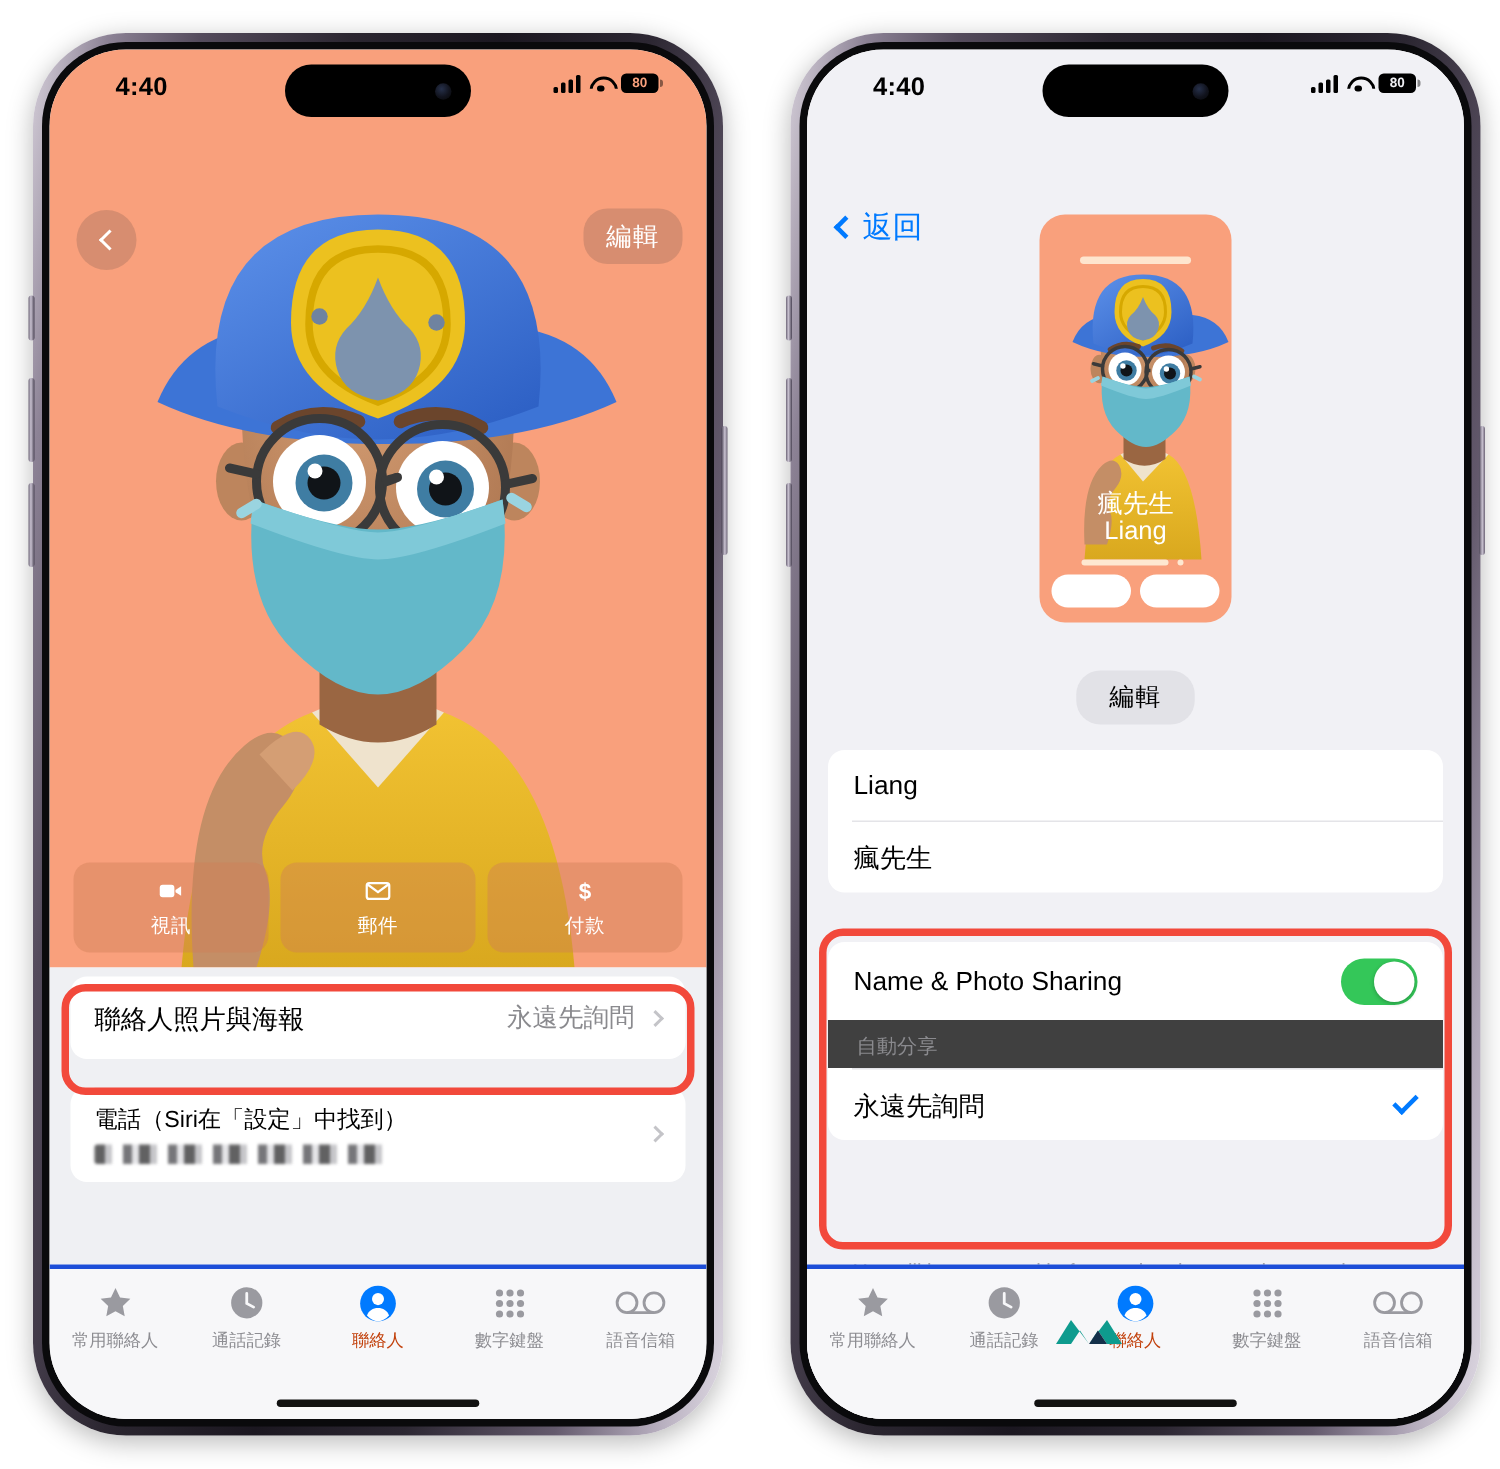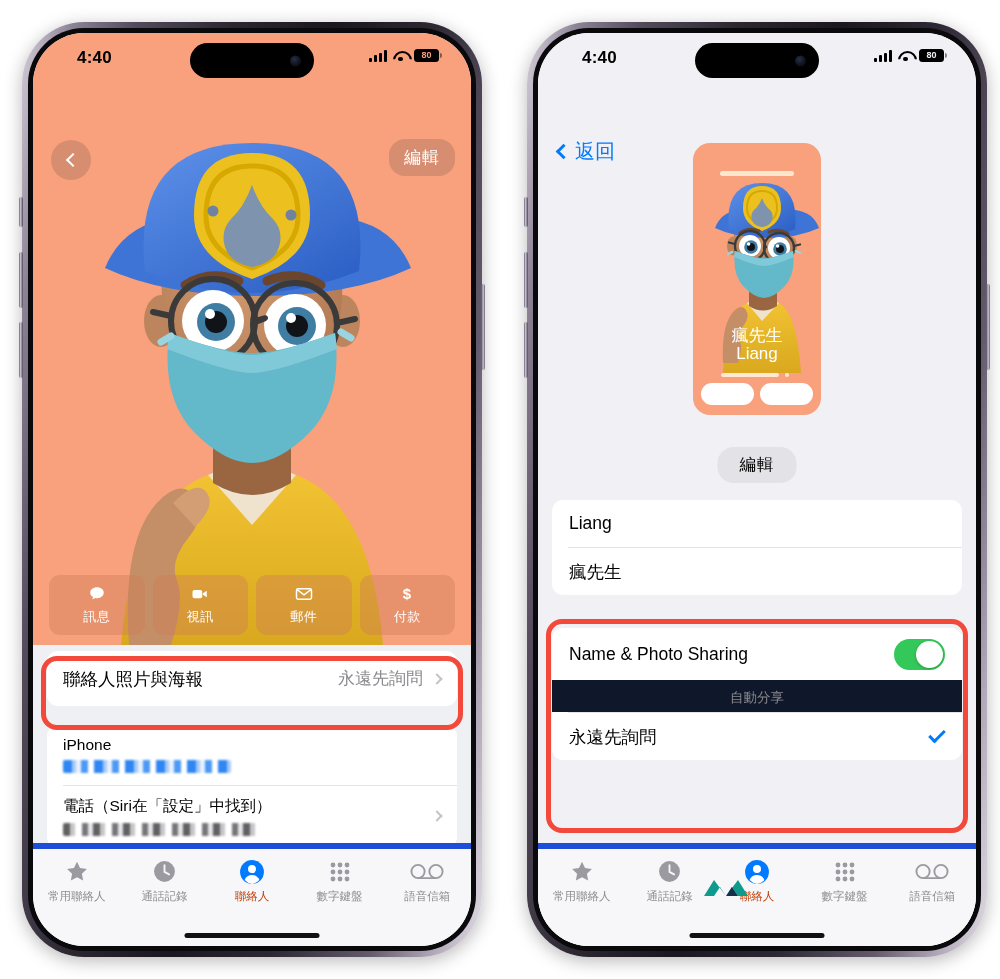--- a/index.html
+++ b/index.html
@@ -115,21 +115,21 @@
     filter: blur(1.2px); opacity:.92;
   }
   .blurred.grey {
     background: repeating-linear-gradient(90deg,#3a3a3c 0 7px,#b9b9bd 7px 12px,#ffffff 12px 19px,#555559 19px 25px,#dedee2 25px 30px);
     opacity:.8;
   }
   .divider { height:1px; background:#e4e4e8; margin-left:16px; }
 
   
   .tabbar { position:absolute; bottom:0; left:0; right:0; height:103px;
-            background:#f7f7f9; border-top:6px solid #1d4ed8; }
+            background:#f7f7f9; border-top:3px solid #1d4ed8; }
   .tabs { display:flex; padding-top:9px; }
   .tab { flex:1; display:flex; flex-direction:column; align-items:center; gap:4px; color:#8d8d92; }
   .tab.active { color:#c2410c; }
   .tab .tlbl { font-size:11.5px; }
   .tab .ticon { height:27px; display:flex; align-items:center; justify-content:center; }
 
   
   #phone-right { left:527px; top:22px; width:460px; height:935px; }
   .r-screen-bg { position:absolute; inset:0; background:#f1f1f5; }
   .back-link { position:absolute; top:105px; left:20px; display:flex; align-items:center; gap:6px;
@@ -153,21 +153,21 @@
   .edit-btn {
     position:absolute; top:414px; left:50%; transform:translateX(-50%);
     padding:7px 22px; border-radius:16px; background:#e2e2e7; color:#000; font-size:16.5px;
     letter-spacing:1px;
   }
   .r-card { position:absolute; left:14px; right:14px; background:#fff; border-radius:11px; }
   .r-row { display:flex; align-items:center; min-height:47px; padding:0 17px; font-size:17.5px; color:#000; }
   .toggle { margin-left:auto; width:51px; height:31px; border-radius:16px; background:#34c759; position:relative; }
   .toggle::after { content:""; position:absolute; right:2px; top:2px; width:27px; height:27px;
                    border-radius:50%; background:#fff; box-shadow:0 1px 3px rgba(0,0,0,.25); }
-  .group-hdr { font-size:13.5px; color:#8a8a8e; padding:9px 4px 5px; background:#0f172a;text-align:center; }
+  .group-hdr { font-size:13.5px; color:#8a8a8e; padding:9px 19px 5px; background:#404040; }
   .check { margin-left:auto; width:16px; height:9px; border-left:3px solid #007aff;
            border-bottom:3px solid #007aff; transform:rotate(-45deg); margin-bottom:4px; }
   .footnote { position:absolute; left:31px; right:28px; font-size:13.5px; color:#8a8a8e; line-height:1.38; }
 
   
   .watermark { position:absolute; left:702px; top:872px; display:flex; align-items:center; gap:4px; z-index:30; }
   .wm-text { font-size:26px; font-weight:700; color:#1c1c22; letter-spacing:-.5px; }
 </style>
 </head>
 <body>
@@ -248,26 +248,20 @@
         </svg>
 
         <div class="nav-circle">
           <span class="chev-l"></span>
         </div>
         <div class="edit-pill">編輯</div>
 
         <div class="action-row">
           <div class="action-btn">
             <svg class="ic" viewBox="0 0 24 24">
-                <path d="M12 3C6.8 3 3 6.3 3 10.2c0 2.4 1.5 4.5 3.8 5.8-.2 1-.8 2.2-1.6 3 1.9-.3 3.4-1 4.4-1.8.8.2 1.6.3 2.4.3 5.2 0 9-3.3 9-7.3S17.2 3 12 3z" fill="#fff"></path>
-              </svg>
-            <span class="lbl">訊息</span>
-          </div>
-          <div class="action-btn">
-            <svg class="ic" viewBox="0 0 24 24">
                 <rect x="2" y="6.5" width="13" height="11" rx="2.6" fill="#fff"></rect>
                 <path d="M16 11l5-3.2v8.4L16 13z" fill="#fff"></path>
               </svg>
             <span class="lbl">視訊</span>
           </div>
           <div class="action-btn">
             <svg class="ic" viewBox="0 0 24 24">
                 <rect x="2" y="5" width="20" height="14" rx="2.2" fill="none" stroke="#fff" stroke-width="2"></rect>
                 <path d="M2.8 6.2L12 13l9.2-6.8" fill="none" stroke="#fff" stroke-width="2"></path>
               </svg>
@@ -285,24 +279,20 @@
       <div class="list-area">
         <div class="card" style="margin-top:6px;">
           <div class="row" style="min-height:55px">
             <span class="row-title">聯絡人照片與海報</span>
             <span class="row-value">永遠先詢問</span>
             <span class="chev-r"></span>
           </div>
         </div>
 
         <div class="card" style="margin-top:19px;">
-          <div style="padding:11px 16px 12px">
-            <div class="sub-label">iPhone</div>
-            <div class="blurred" style="width:168px"></div>
-          </div>
           <div class="divider"></div>
           <div style="padding:10px 16px 12px; display:flex; align-items:center">
             <div style="flex:1">
               <div class="sub-label">電話（Siri在「設定」中找到）</div>
               <div class="blurred grey" style="width:196px"></div>
             </div>
             <span class="chev-r"></span>
           </div>
         </div>
       </div>

